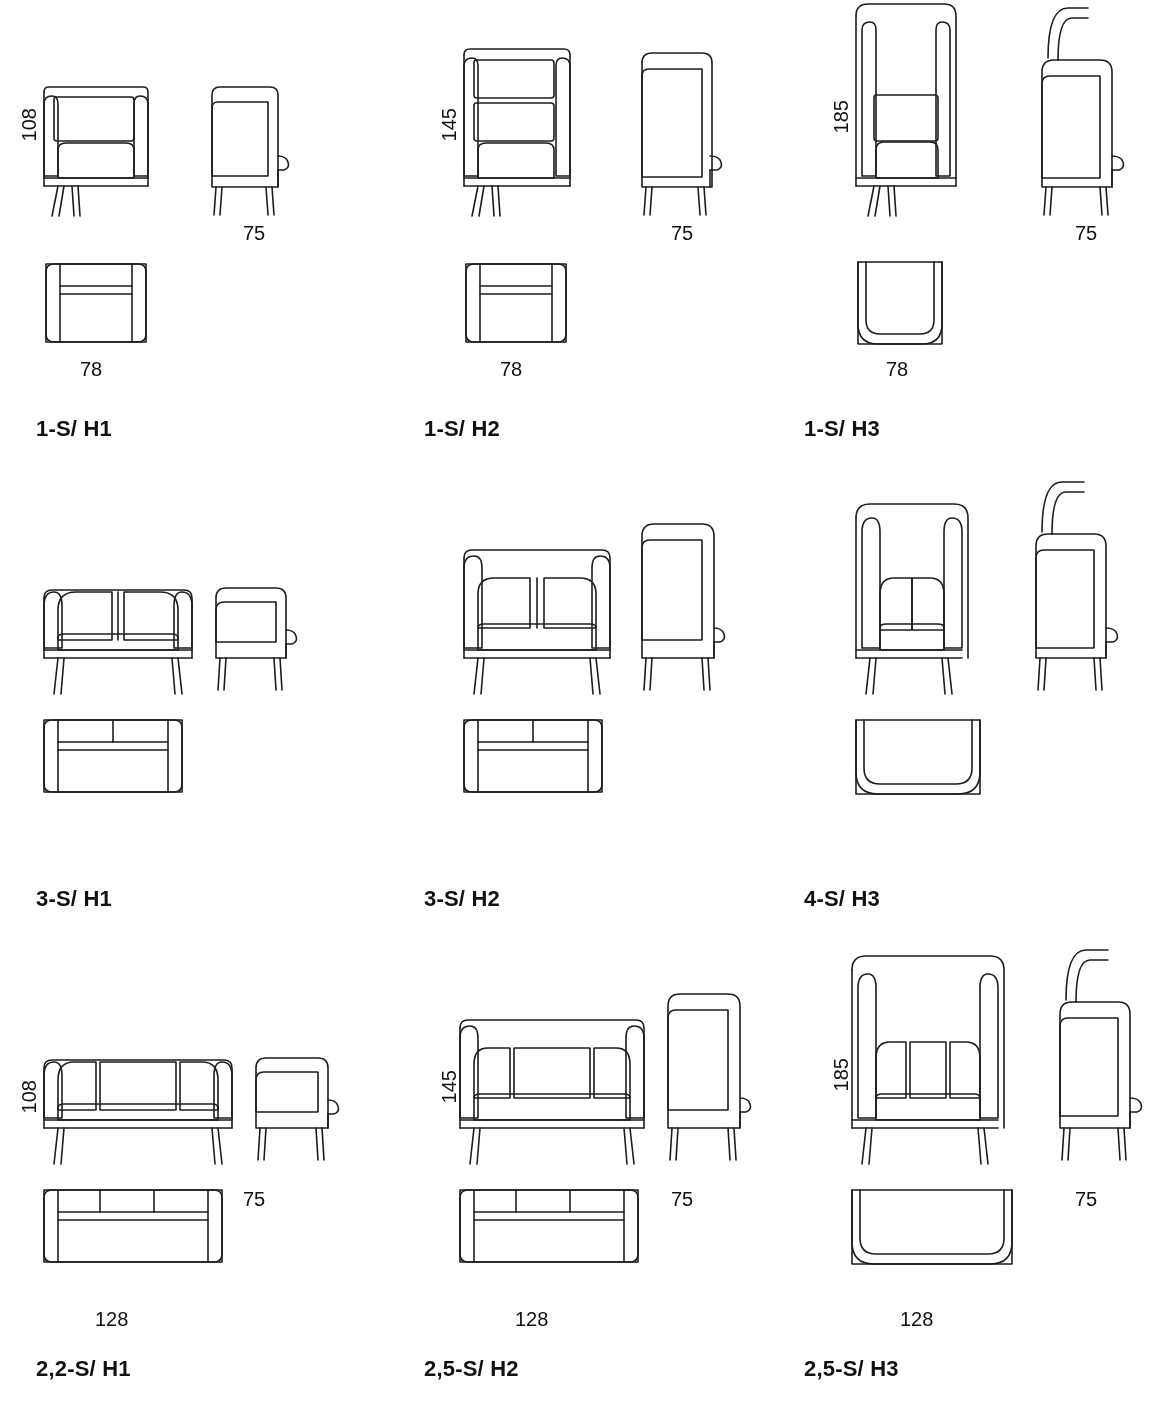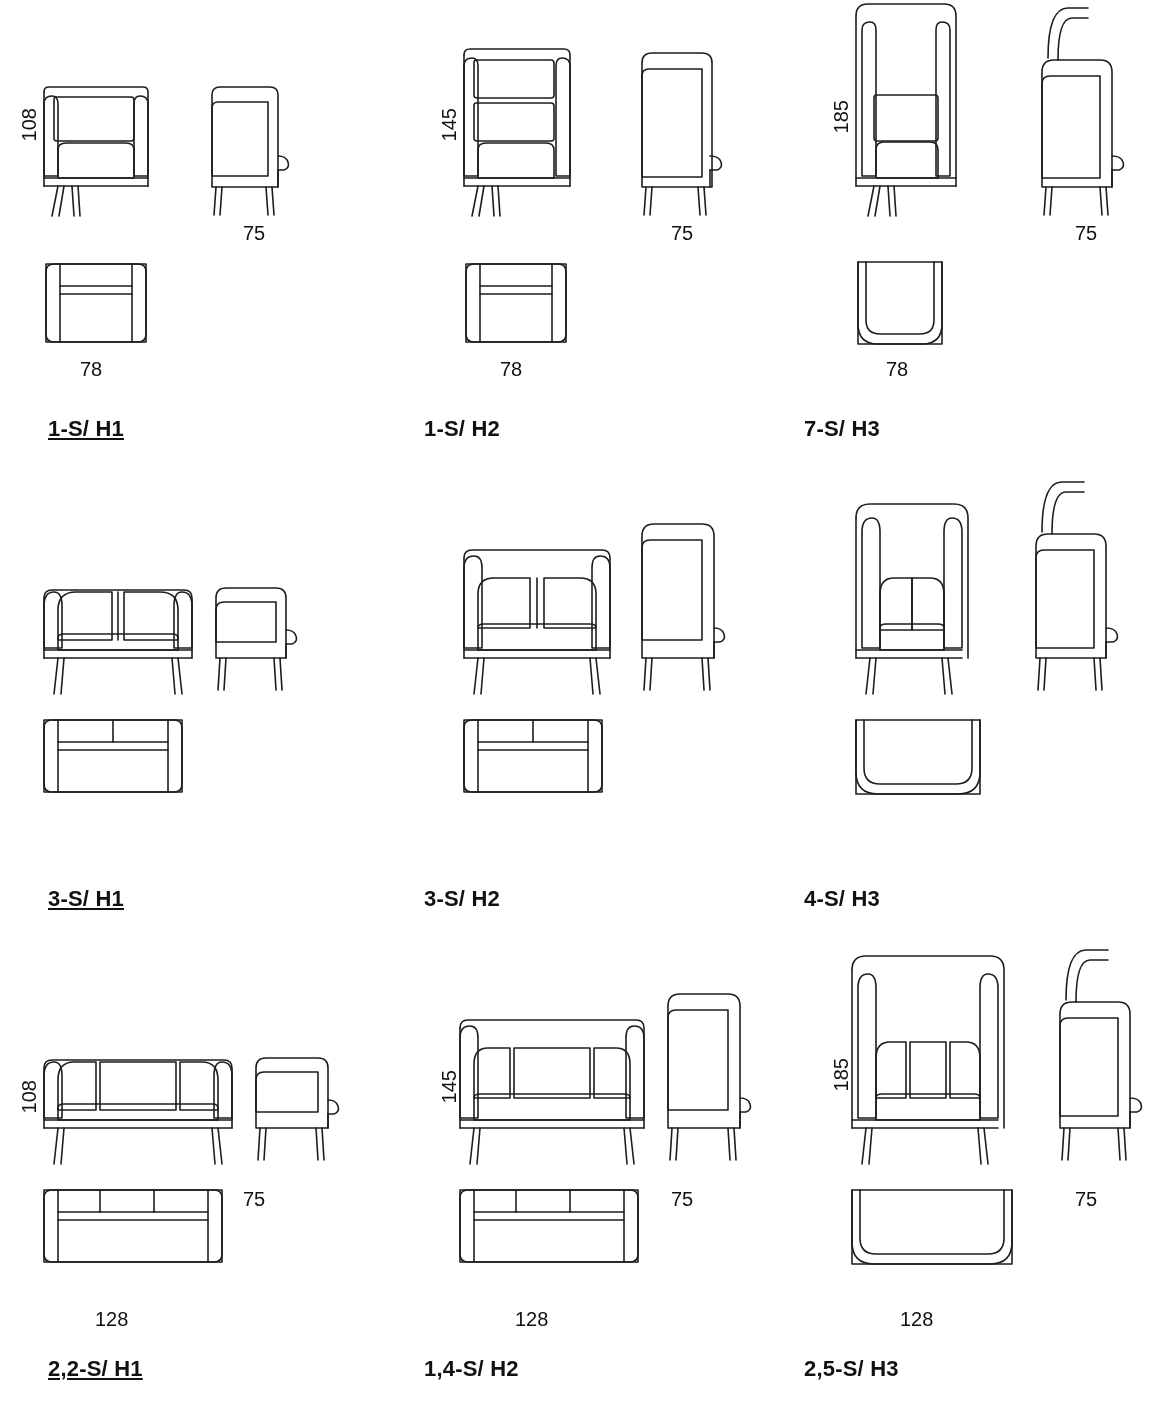--- a/index.html
+++ b/index.html
@@ -36,21 +36,21 @@
     position: absolute;
     left: 44px;
     bottom: 28px;
     font-size: 22px;
     font-weight: bold;
     letter-spacing: 0.2px;
     color: #111111;
     white-space: nowrap;
   }
   
-  .col1 .variant-title { left: 48px; text-decoration: underline; }
+  .col1 .variant-title { left: 36px; }
   .col2 .variant-title { left: 36px; margin-top: 15px; }
   .col3 .variant-title { left: 28px; }
 
   .drawing {
     position: absolute;
     top: 0; left: 0;
     width: 388px;
     height: 470px;
   }
   .drawing svg {
@@ -212,21 +212,21 @@
           <g>
             <path class="ln" d="M82 262 h84 v82 h-84 z"></path>
             <path class="ln" d="M82 262 v62 q0 20 20 20 h44 q20 0 20 -20 v-62"></path>
             <path class="ln" d="M90 262 v58 q0 14 14 14 h40 q14 0 14 -14 v-58"></path>
           </g>
         </svg>
       </div>
       <div class="dim vertical" style="left:54px; top:100px;">185</div>
       <div class="dim" style="left:299px; top:222px;">75</div>
       <div class="dim" style="left:110px; top:358px;">78</div>
-      <div class="variant-title">7-S/ H3</div>
+      <div class="variant-title">1-S/ H3</div>
     </div>
 
     <div class="cell col1">
       <div class="drawing">
         <svg viewBox="0 0 388 470" xmlns="http://www.w3.org/2000/svg">
           <g>
             <path class="ln" d="M44 128 q0 -8 8 -8 h132 q8 0 8 8 v60"></path>
             <path class="ln" d="M44 128 v60"></path>
             <path class="ln" d="M58 140 q0 -18 18 -18 h36 v48 h-54 z"></path>
             <path class="ln" d="M178 140 q0 -18 -18 -18 h-36 v48 h54 z"></path>
@@ -439,21 +439,21 @@
             <path class="ln" d="M86 250 v72"></path>
             <path class="ln" d="M236 250 v72"></path>
             <path class="ln" d="M128 250 v22"></path>
             <path class="ln" d="M182 250 v22"></path>
             <path class="ln" d="M86 272 h150"></path>
             <path class="ln" d="M86 280 h150"></path>
           </g>
         </svg>
       </div>
 
-      <div class="variant-title">1,4-S/ H2</div>
+      <div class="variant-title">2,5-S/ H2</div>
     </div>
 
     <div class="cell col3">
       <div class="drawing">
         <svg viewBox="0 0 388 470" xmlns="http://www.w3.org/2000/svg">
           <g>
             <path class="ln" d="M76 30 q0 -14 14 -14 h124 q14 0 14 14 v158"></path>
             <path class="ln" d="M76 30 v158"></path>
             <path class="ln" d="M82 48 q0 -14 10 -14 q8 0 8 14 v130 h-18 z"></path>
             <path class="ln" d="M222 48 q0 -14 -10 -14 q-8 0 -8 14 v130 h18 z"></path>

